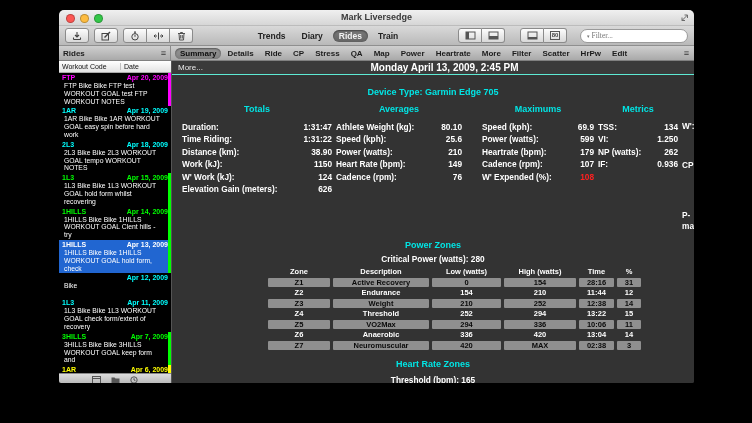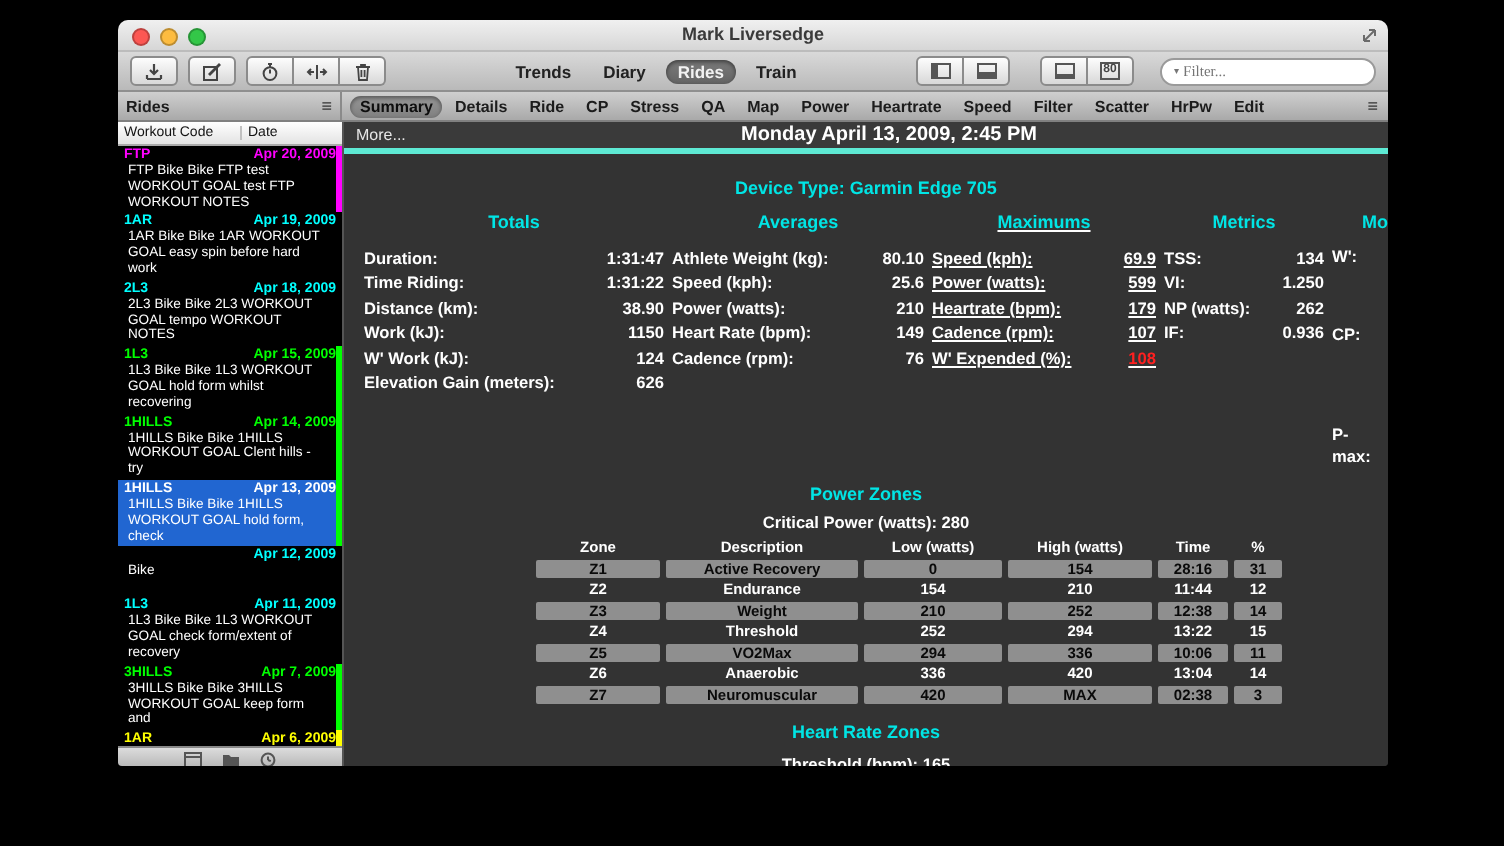--- a/index.html
+++ b/index.html
@@ -57,21 +57,21 @@
   .ride.selected{background:#2166d1;}
   .ride-head{display:flex;justify-content:space-between;font-size:7px;font-weight:bold;line-height:8px;}
   .ride-detail{color:#fff;font-size:6.8px;line-height:7.8px;padding-left:2px;width:100px;}
   .ride.selected .ride-code,.ride.selected .ride-date{color:#fff !important;}
   .colorbar{position:absolute;right:0;top:0;bottom:0;width:3px;}
   .side-status{height:11px;background:linear-gradient(#dcdcdc,#b2b2b2);border-top:1px solid #888;
     display:flex;align-items:center;justify-content:center;gap:10px;flex:none;}
   
   .main{flex:1;background:#333;color:#fff;overflow:hidden;position:relative;}
   .topstrip{height:13px;display:flex;align-items:center;position:relative;background:#3a3a3a;
-    border-bottom:3px solid #5eead4;}
+    border-bottom:1px solid #5eead4;}
   .more{font-size:8px;color:#e8e8e8;margin-left:6px;}
   .ride-title{position:absolute;left:0;right:0;text-align:center;font-size:10px;font-weight:bold;color:#fff;padding-left:23px;}
   .device{ text-align:center;font-size:9px;font-weight:bold;color:#00e5e5;margin-top:12px;}
   .cols{display:flex;padding:0 10px;margin-top:7px;height:128px;box-sizing:border-box;}
   .scol{flex:none;}
   .scol-title{text-align:center;font-size:9px;font-weight:bold;color:#00e5e5;margin-bottom:7px;}
   .srow{display:flex;justify-content:space-between;font-size:8.3px;font-weight:bold;line-height:12.4px;}
   .slabel{color:#fff;white-space:nowrap;}
   .sval{color:#fff;text-align:right;}
   .mrow{display:flex;justify-content:space-between;font-size:8.3px;font-weight:bold;line-height:11px;
@@ -194,21 +194,21 @@
     <div class="tabs" id="tabs">
         <div class="tab active">Summary</div>
         <div class="tab">Details</div>
         <div class="tab">Ride</div>
         <div class="tab">CP</div>
         <div class="tab">Stress</div>
         <div class="tab">QA</div>
         <div class="tab">Map</div>
         <div class="tab">Power</div>
         <div class="tab">Heartrate</div>
-        <div class="tab">Speed</div>
+        <div class="tab">More</div>
         <div class="tab">Filter</div>
         <div class="tab">Scatter</div>
         <div class="tab">HrPw</div>
         <div class="tab">Edit</div>
       </div>
     <span class="burger rburger">≡</span>
   </div>
 
   <div class="appbody">
 
@@ -360,21 +360,21 @@
             </div>
             <div class="srow">
               <span class="slabel">Heart Rate (bpm):</span>
               <span class="sval">149</span>
             </div>
             <div class="srow">
               <span class="slabel">Cadence (rpm):</span>
               <span class="sval">76</span>
             </div>
           </div>
-          <div class="scol" style="width: 112px; margin-left: 4px; text-decoration: underline;">
+          <div class="scol" style="width: 112px; margin-left: 20px;">
             <div class="scol-title">Maximums</div>
             <div class="srow">
               <span class="slabel">Speed (kph):</span>
               <span class="sval">69.9</span>
             </div>
             <div class="srow">
               <span class="slabel">Power (watts):</span>
               <span class="sval">599</span>
             </div>
             <div class="srow">

